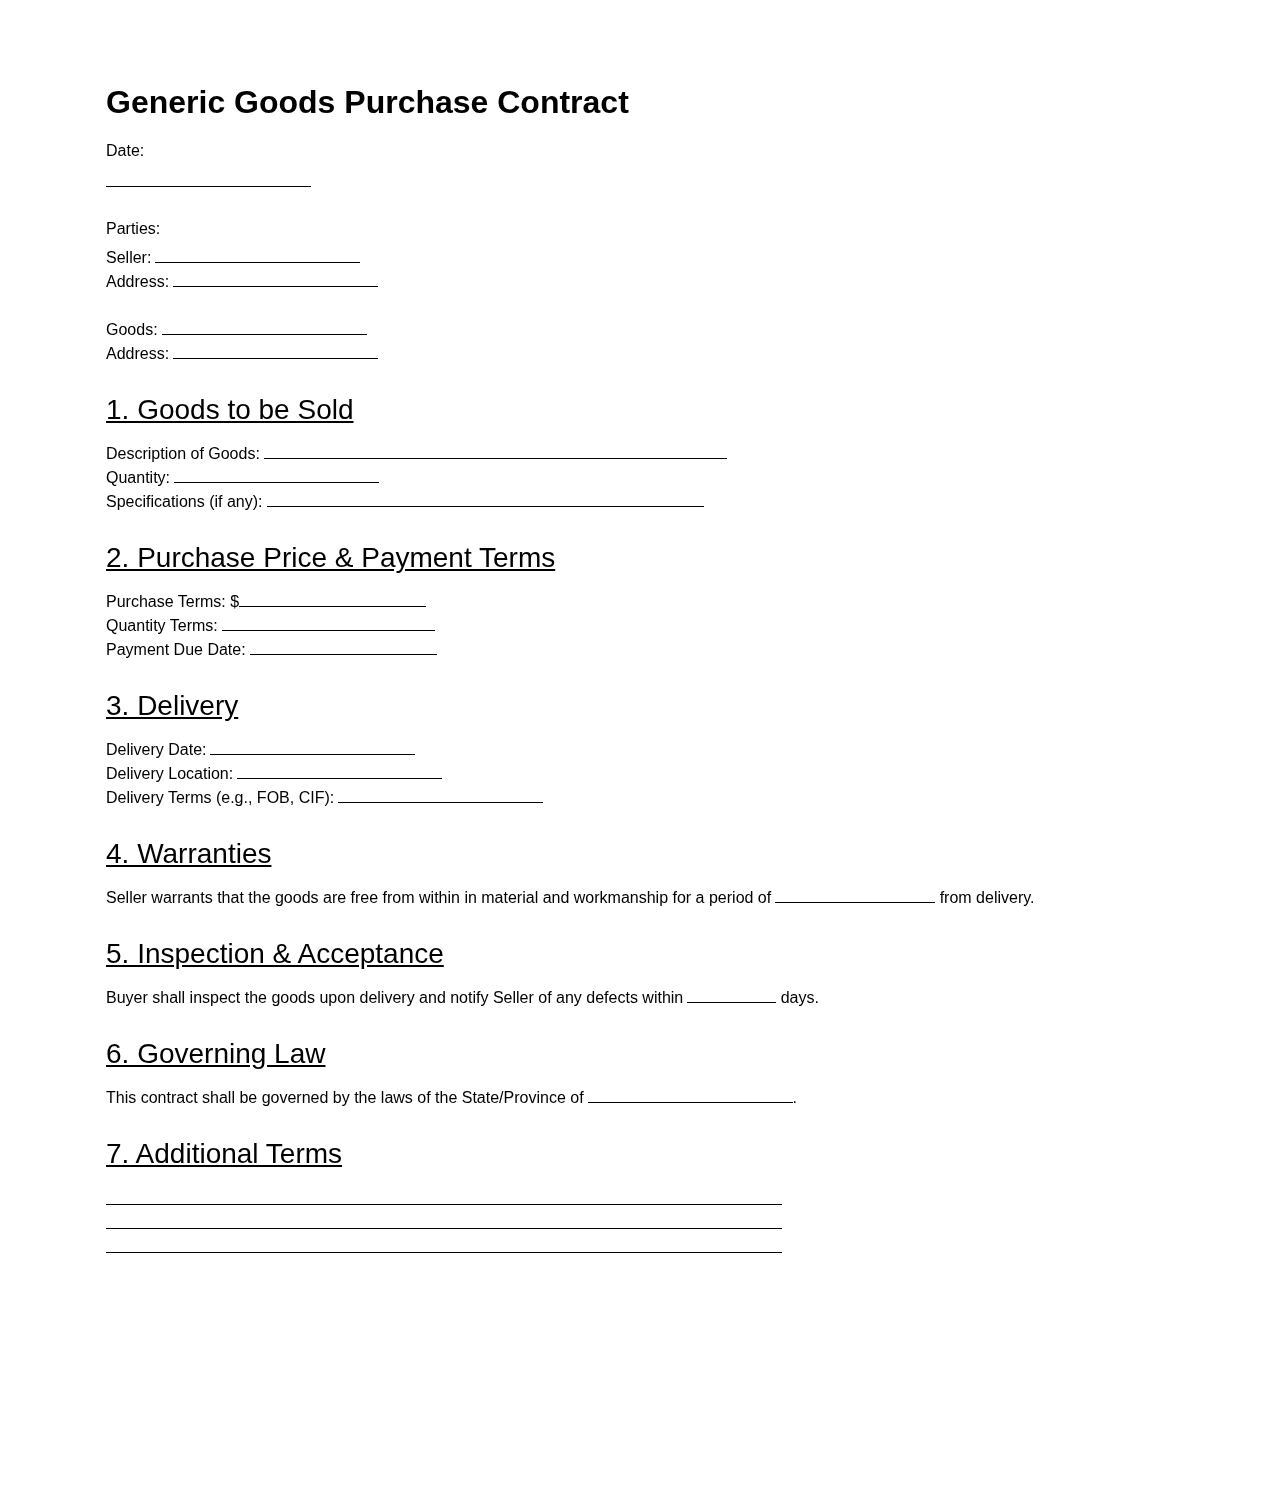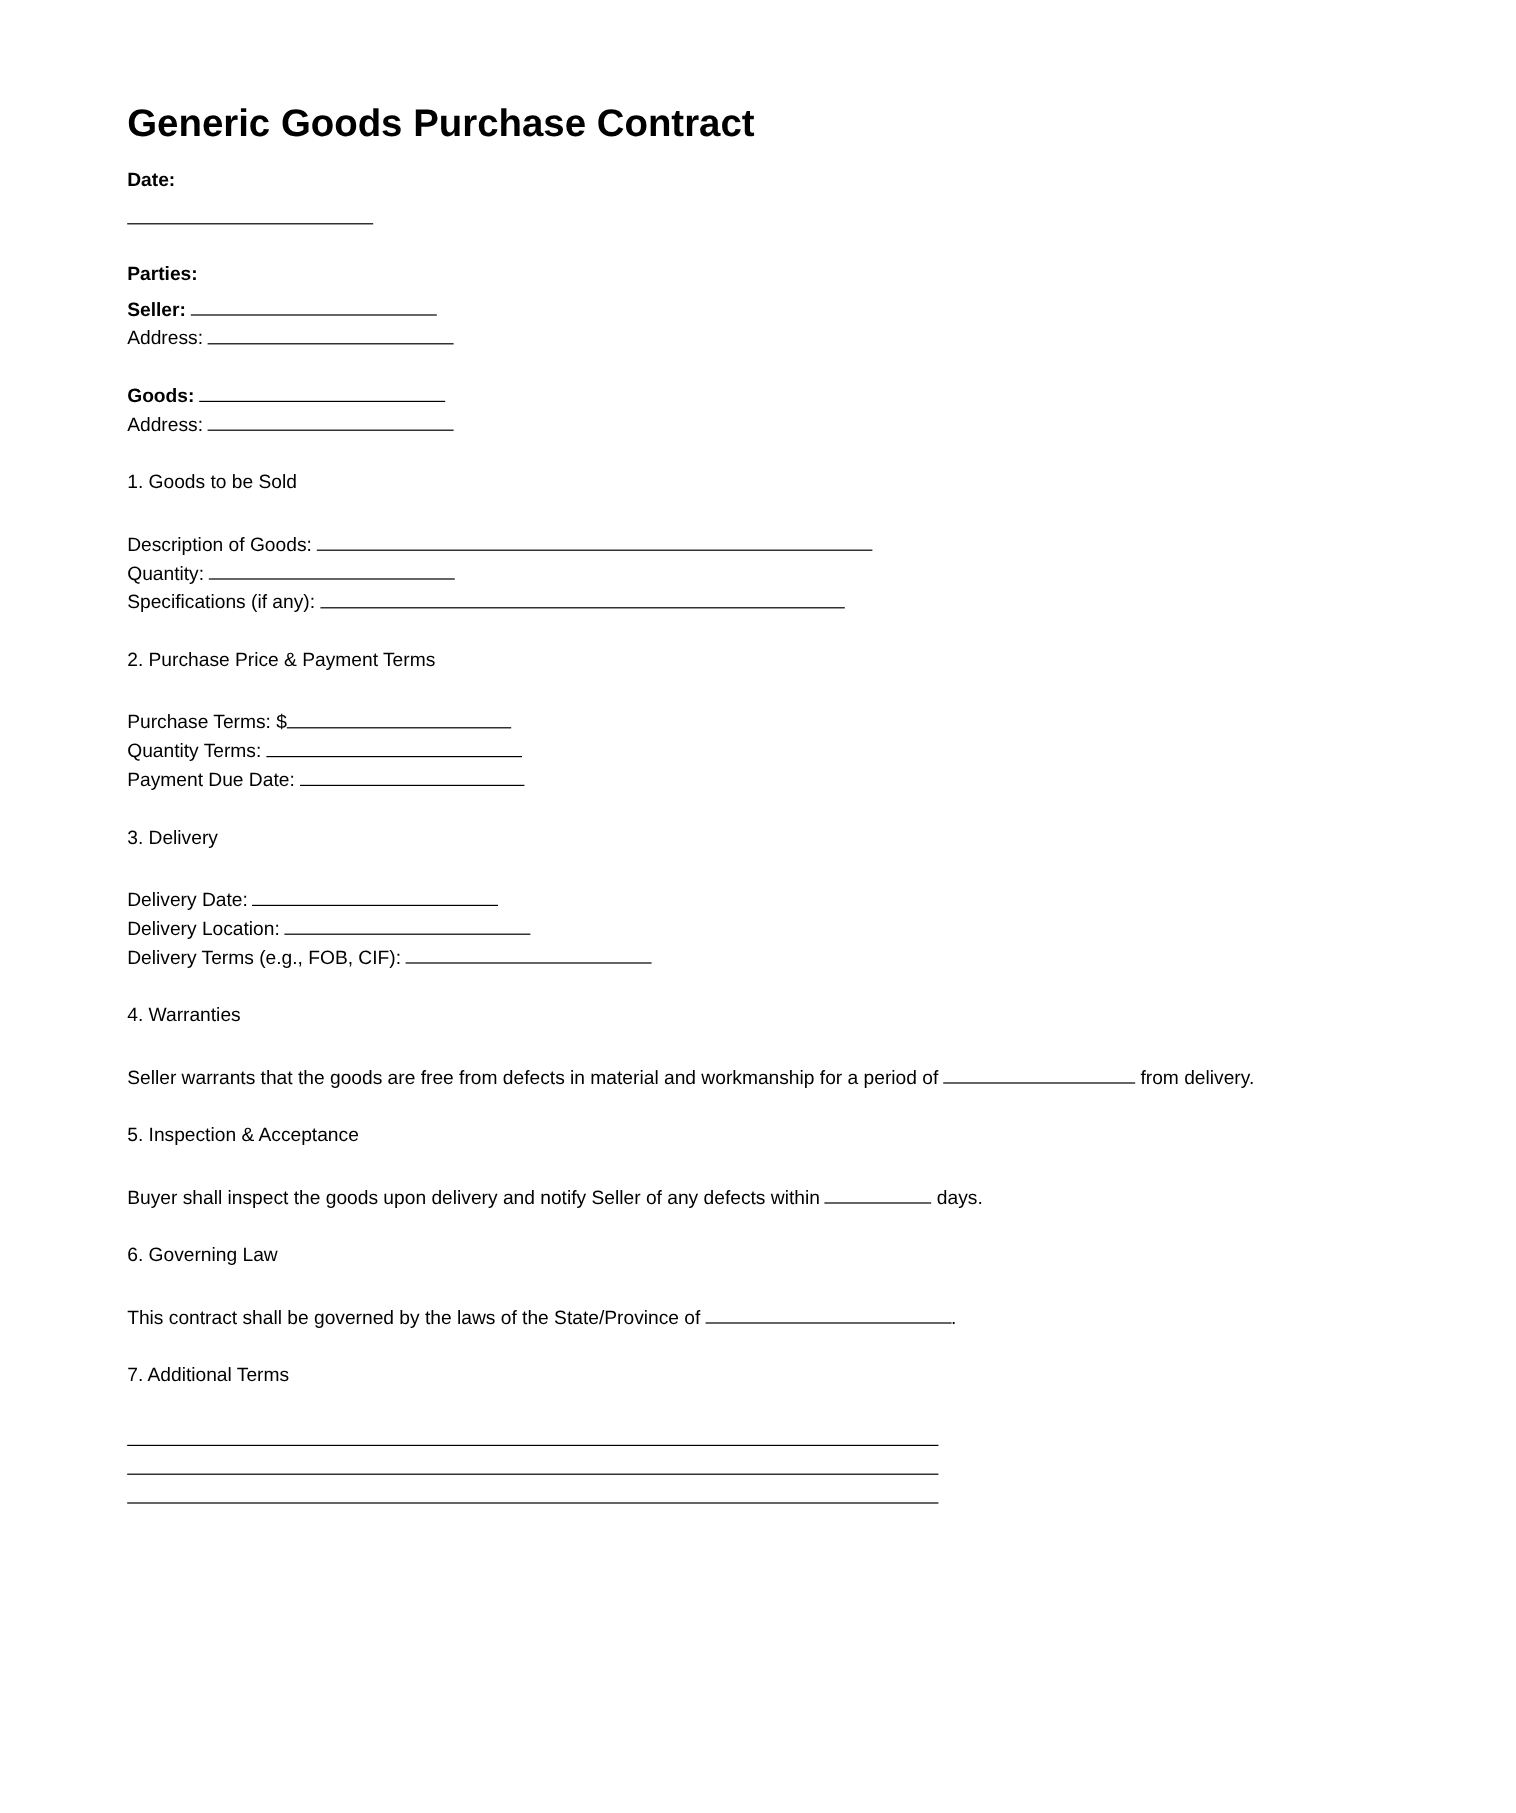--- a/index.html
+++ b/index.html
@@ -3,22 +3,22 @@
 <meta charset="utf-8">
 <style>
   html, body { margin: 0; padding: 0; background: #ffffff; }
   body {
     width: 1263px; height: 1511px; position: relative; overflow: hidden;
     font-family: "Liberation Sans", sans-serif; color: #000;
   }
   .page { position: absolute; left: 106px; top: 0; width: 1100px; }
   .title { position: absolute; top: 84px; left: 0; font-size: 32px; white-space: nowrap; font-weight: bold; margin: 0; }
   .lbl { font-size: 16px; white-space: nowrap; position: absolute; left: 0; line-height: 20px; }
-  .bold { font-weight: bold; }
-  .h2 { position: absolute; left: 0; font-size: 16px; font-weight: normal; margin: 0; white-space: nowrap; }
+  .bold { font-weight: normal; }
+  .h2 { position: absolute; left: 0; font-size: 28px; font-weight: normal; margin: 0; white-space: nowrap; text-decoration: underline; }
   .blank { display: inline-block; border-bottom: 1px solid #000; height: 14px; vertical-align: baseline; margin-left: 4px; }
   .rule { position: absolute; left: 0; height: 0; border-bottom: 1px solid #000; }
 </style>
 </head>
 <body>
 
 <div class="page">
   <h1 class="title">Generic Goods Purchase Contract</h1>
 
   <div class="lbl bold" style="top:141px">Date:</div>
@@ -68,21 +68,21 @@
   </div>
   <div class="lbl" style="top:764px">
     <span>Delivery Location:</span><span class="blank" style="width:205px"></span>
   </div>
   <div class="lbl" style="top:788px">
     <span>Delivery Terms (e.g., FOB, CIF):</span><span class="blank" style="width:205px"></span>
   </div>
 
   <h2 class="h2" style="top:838px">4. Warranties</h2>
   <div class="lbl" style="top:888px">
-    <span>Seller warrants that the goods are free from defects in material and workmanship for a period of</span><span class="blank" style="width:160px"></span>
+    <span>Seller warrants that the goods are free from within in material and workmanship for a period of</span><span class="blank" style="width:160px"></span>
     <span>from delivery.</span>
   </div>
 
   <h2 class="h2" style="top:938px">5. Inspection &amp; Acceptance</h2>
   <div class="lbl" style="top:988px">
     <span>Buyer shall inspect the goods upon delivery and notify Seller of any defects within</span><span class="blank" style="width:89px"></span>
     <span>days.</span>
   </div>
 
   <h2 class="h2" style="top:1038px">6. Governing Law</h2>

